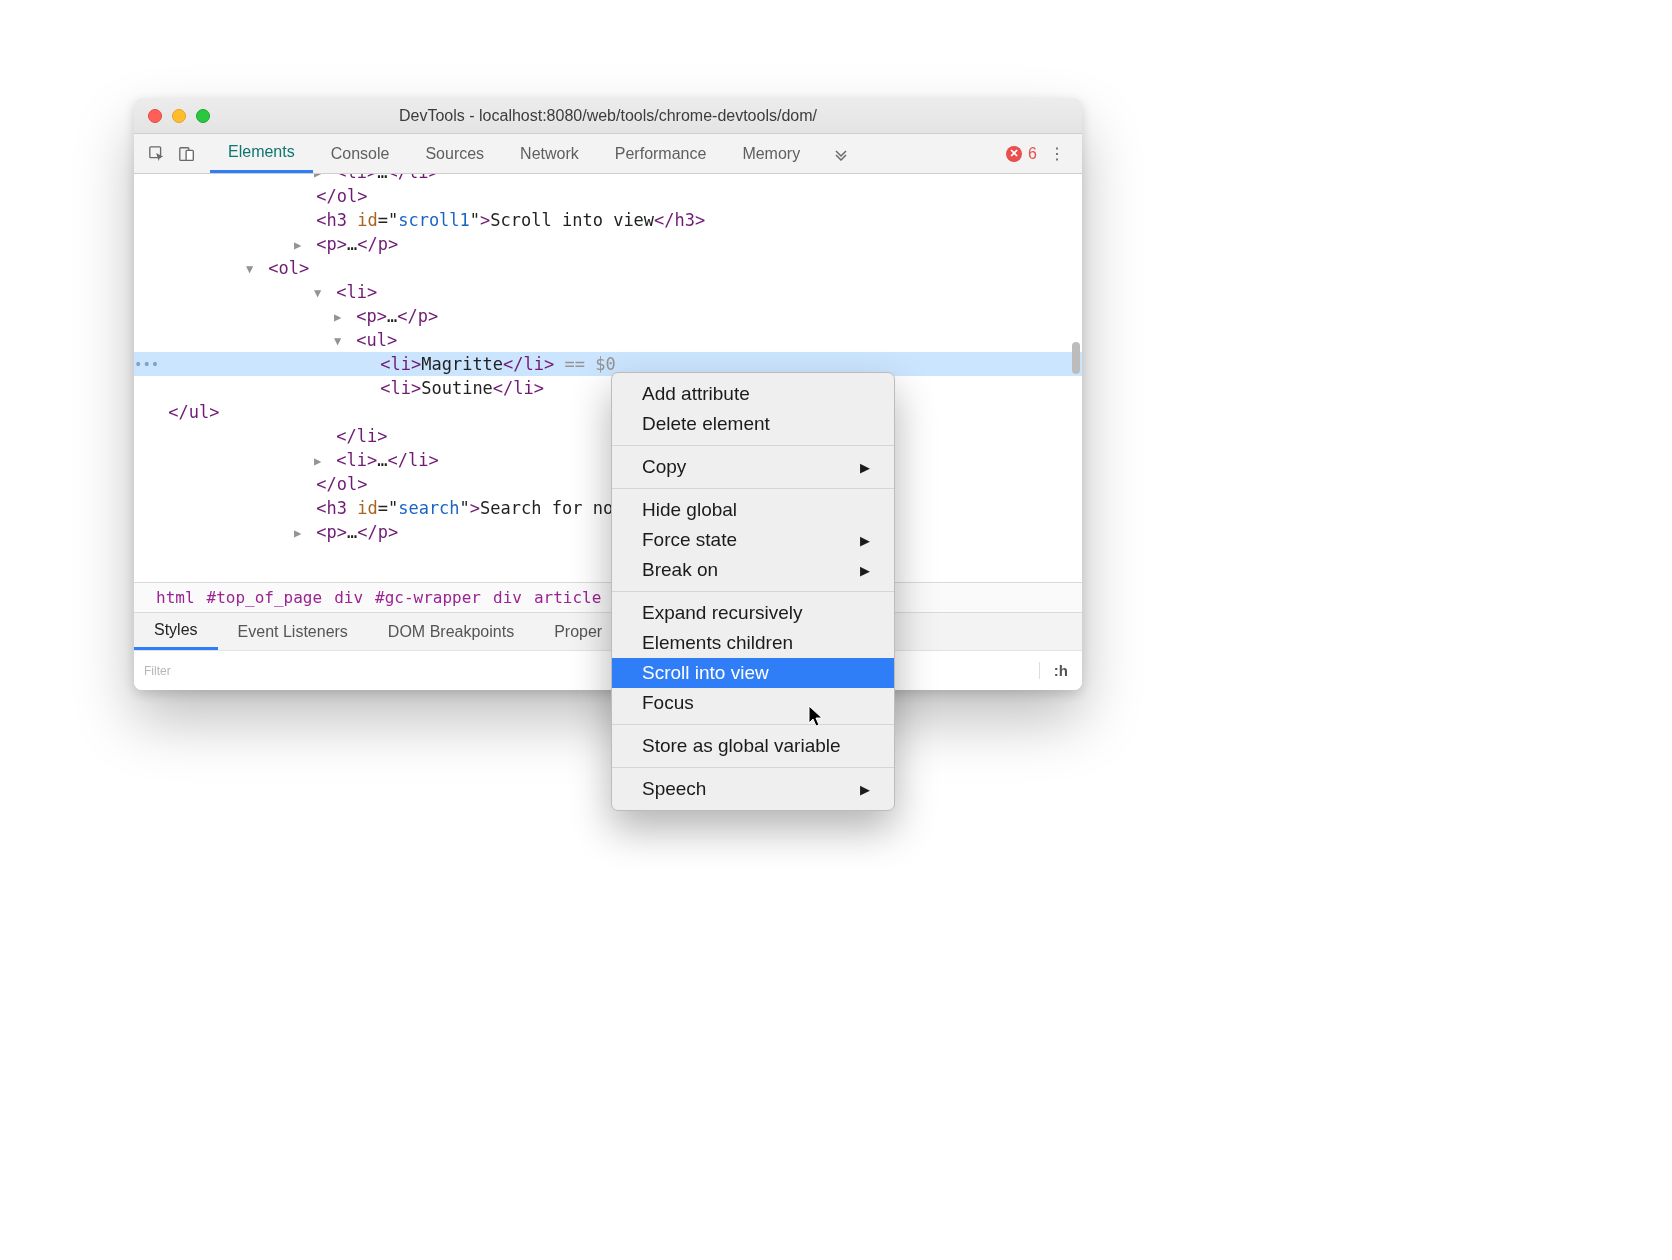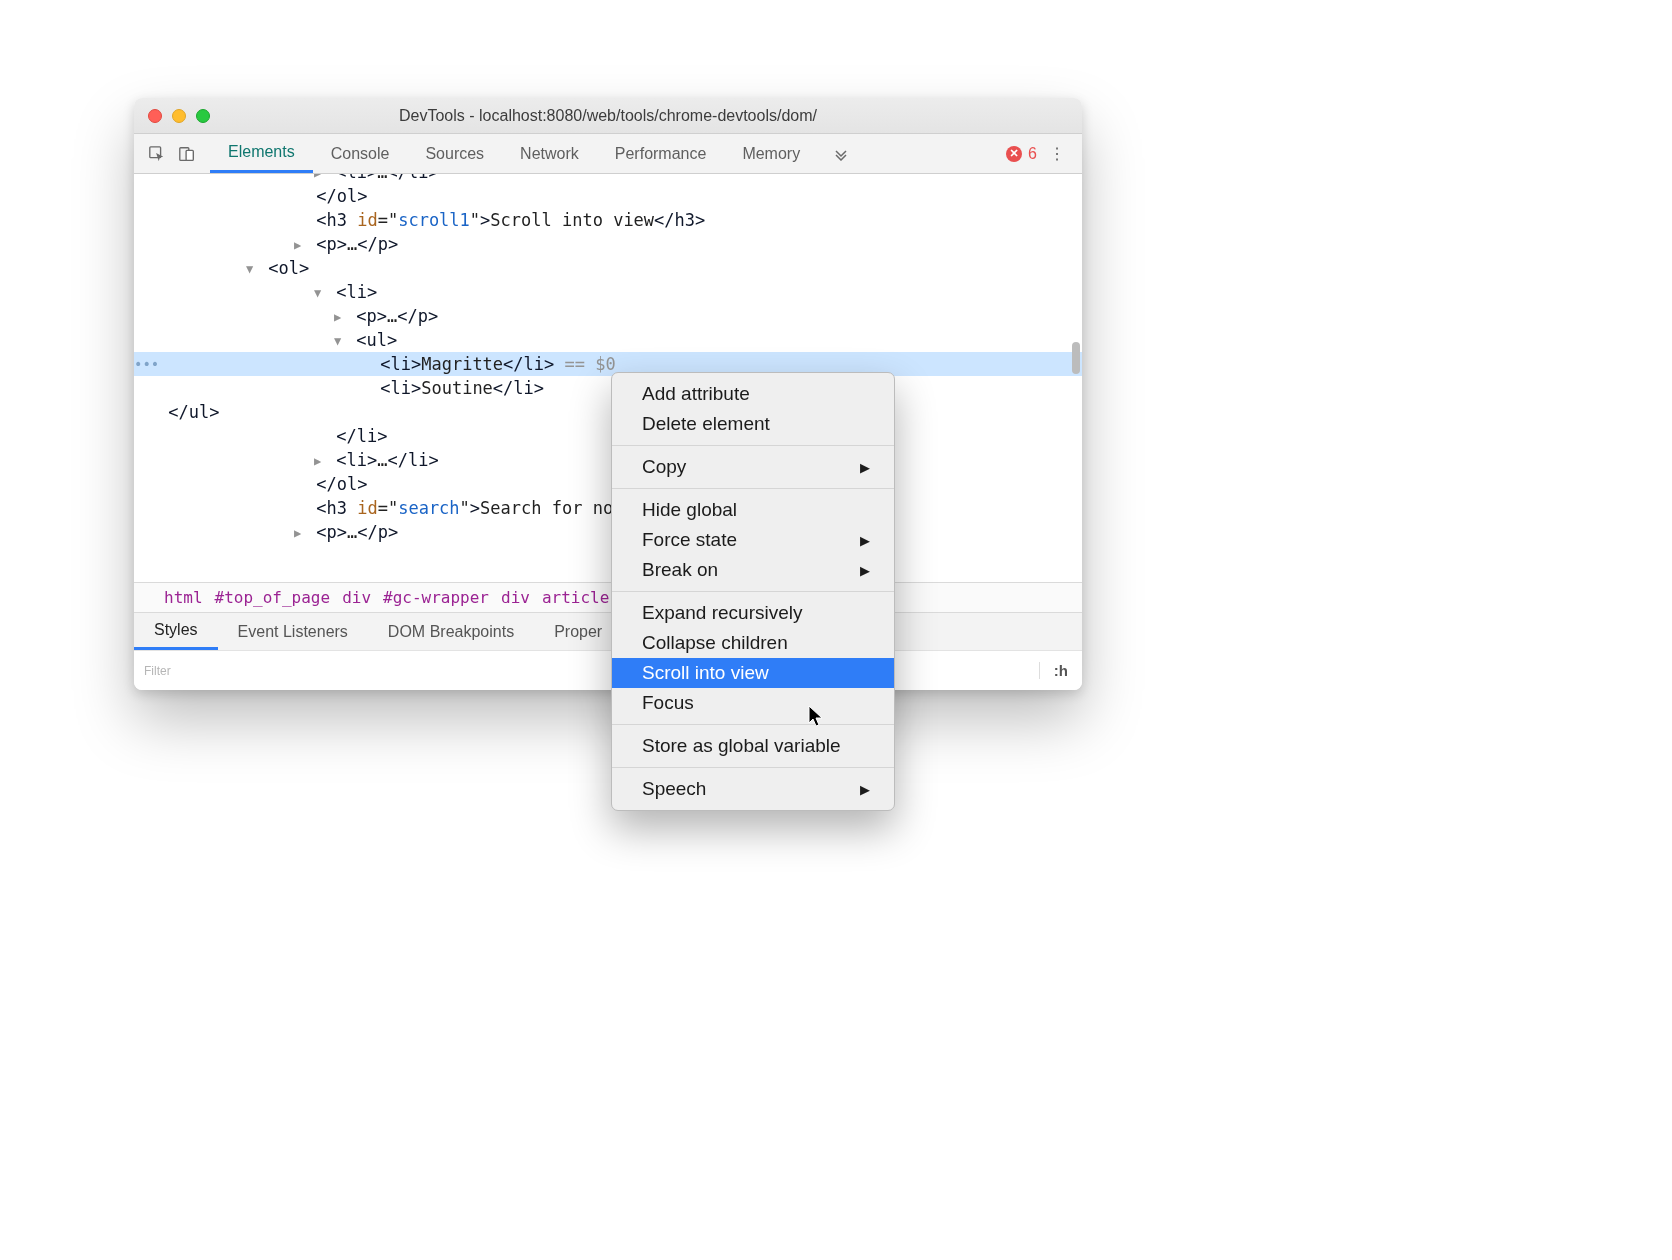--- a/index.html
+++ b/index.html
@@ -53,37 +53,37 @@
   .more-dots{ padding:0 6px; letter-spacing:1px;}
   .code-area{
     flex:1; overflow:hidden; position:relative;
     font-family: Menlo, Consolas, monospace; font-size:17px;
     color:#222;
     background:#fff;
   }
   .code-inner{ padding:2px 0; }
   .line{ white-space:pre; padding:0 0 0 12px; height:24px; line-height:24px;}
   .line .arrow{ display:inline-block; width:12px; color:#939393; font-size:12px; position:relative; top:-1px;}
-  .tag{color:#0f172a;}
+  .tag{color:#701a75;}
   .attr{color:#a9651f;}
   .str{color:#1a64c6;}
   .txt{color:#222;}
   .faded{color:#949494;}
   .line.selected{ background:#cce5ff; }
   .sel-dots{
     position:absolute; left:0; width:18px; text-align:center; color:#80a4c9;
     font-size:14px; line-height:24px;
   }
   .scrollbar{
     position:absolute; right:2px; top:168px; width:8px; height:32px;
     background:#bcbcbc; border-radius:4px;
   }
   .breadcrumb{
     height:30px; border-top:1px solid #dadada; background:#fafafa;
-    display:flex; align-items:center; font-size:16px; padding-left:24px;
+    display:flex; align-items:center; font-size:16px; padding-left:16px;
     font-family: Menlo, Consolas, monospace;
   }
   .bc-item{ color:#9b2393; padding:0 6px; }
   .lower-tabs{
     height:38px; border-top:1px solid #dadada; background:#f3f3f3;
     display:flex; align-items:center; font-size:16px; color:#555;
   }
   .ltab{ padding:0 20px; height:100%; display:flex;align-items:center;}
   .ltab.active{ color:#222; border-bottom:3px solid #2f7df7;}
   .filter-row{
@@ -233,21 +233,21 @@
     </div>
     <div class="ctx-item">
       <span>Break on</span>
       <span class="sub-arrow">▶</span>
     </div>
     <div class="ctx-sep"></div>
     <div class="ctx-item">
       <span>Expand recursively</span>
     </div>
     <div class="ctx-item">
-      <span>Collapse children</span>
+      <span>Elements children</span>
     </div>
     <div class="ctx-item highlight">
       <span>Scroll into view</span>
     </div>
     <div class="ctx-item">
       <span>Focus</span>
     </div>
     <div class="ctx-sep"></div>
     <div class="ctx-item">
       <span>Store as global variable</span>

